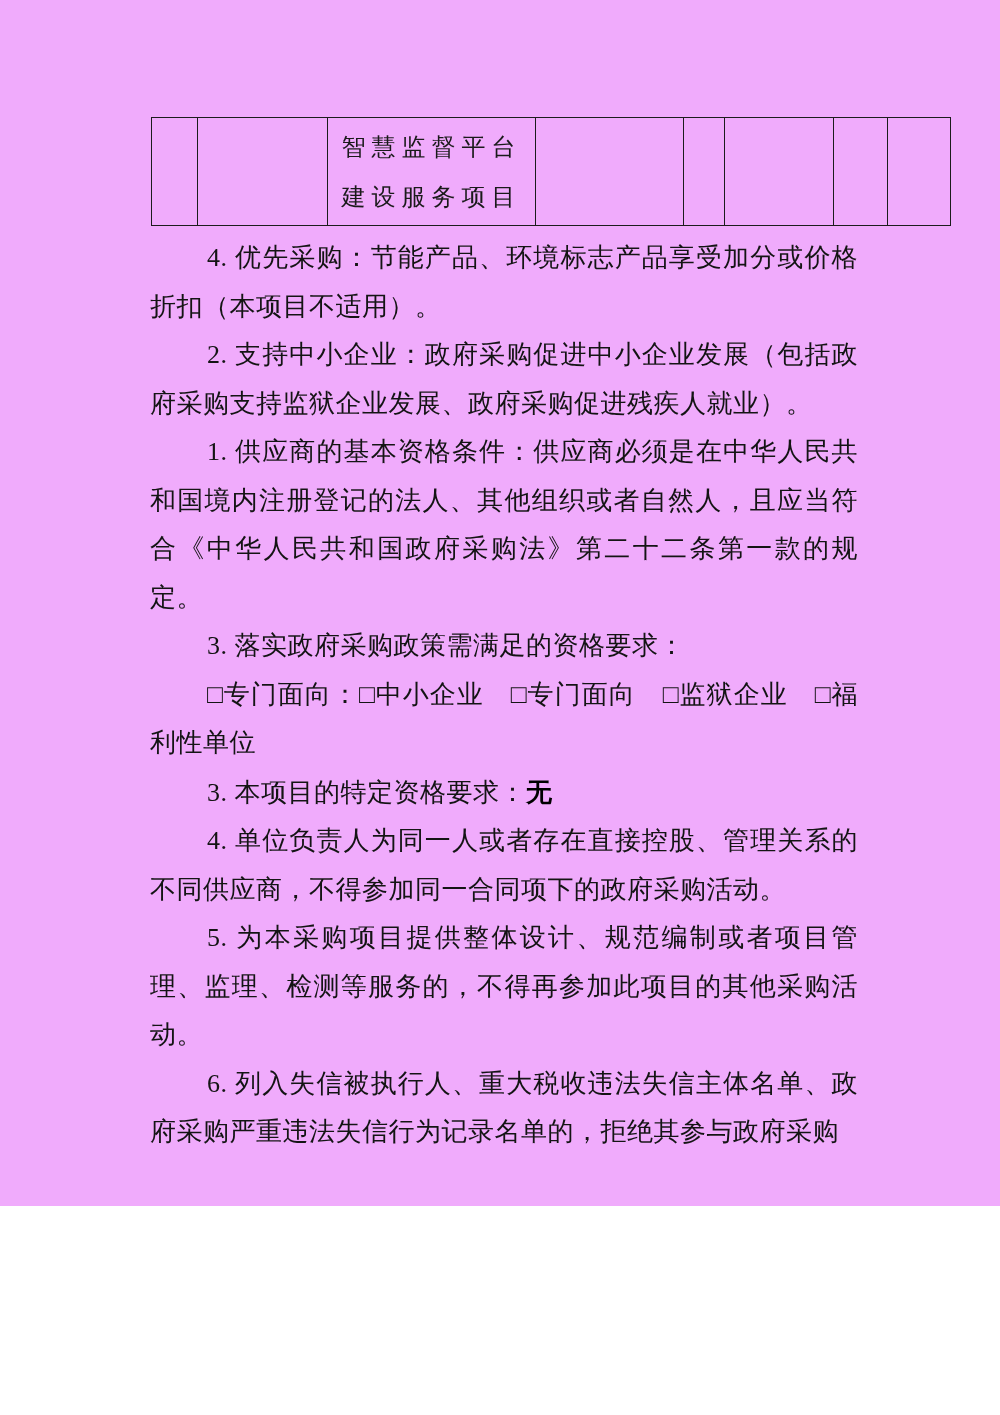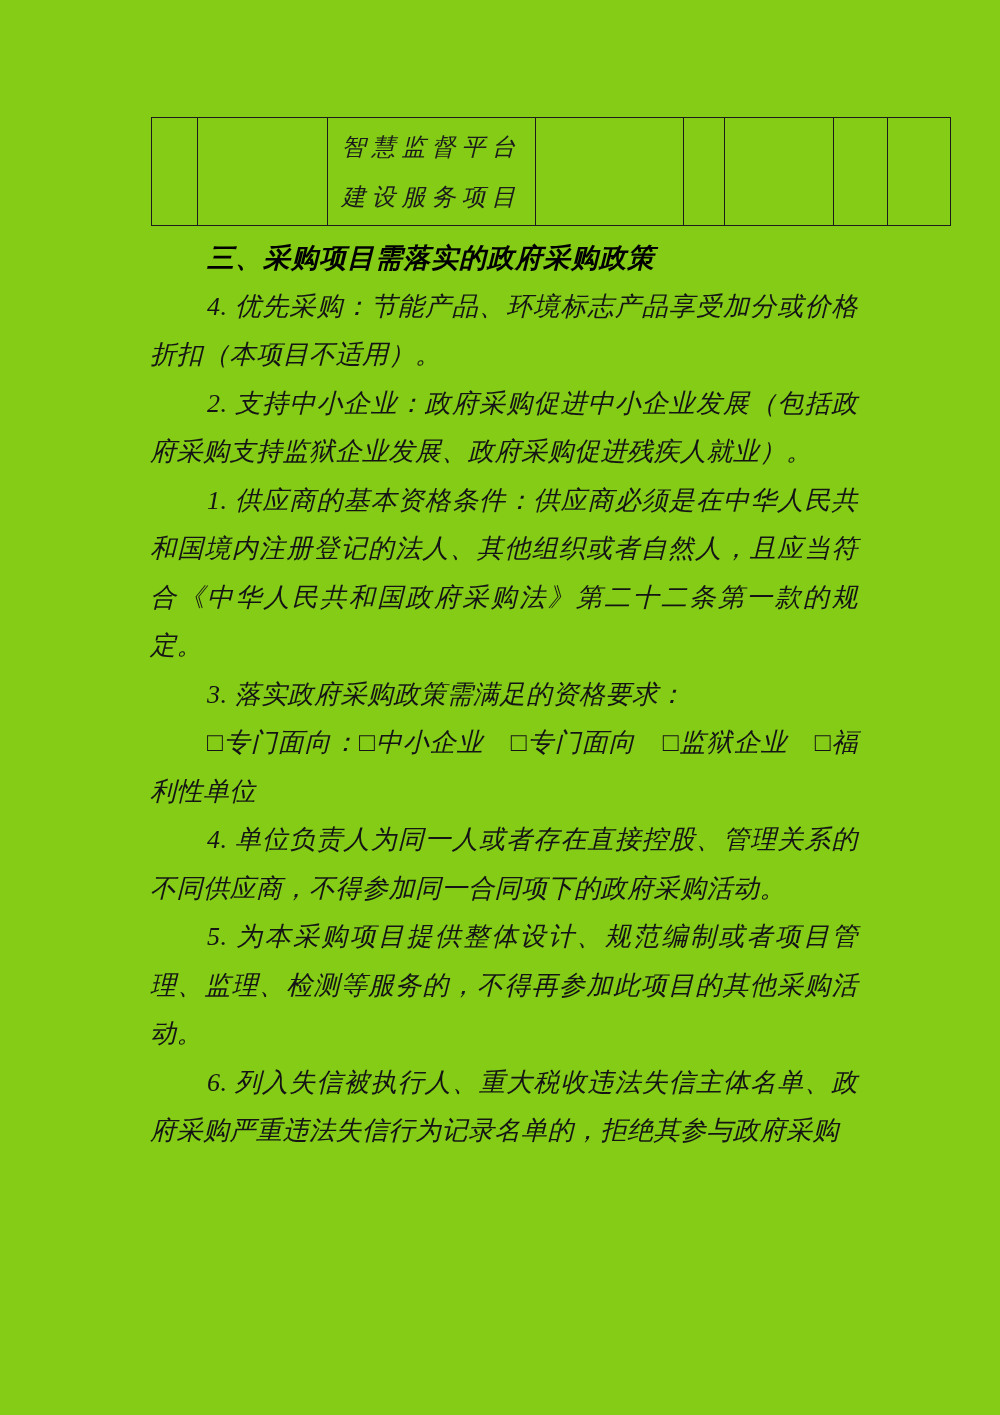--- a/index.html
+++ b/index.html
@@ -3,26 +3,25 @@
 <meta charset="utf-8">
 <style>
   html, body {
     margin: 0;
     padding: 0;
     background: #ffffff;
   }
   .page {
     position: relative;
     width: 1000px;
-    height: 1415px;
-    background: #84cc16;
+    height: 1206px;
+    background: #f0abfc;
     color: #000000;
     font-family: "Liberation Serif", serif;
     overflow: hidden;
-    font-style: italic;
   }
   
   table.toptable {
     position: absolute;
     top: 117px;
     left: 151px;
     width: 799px;
     border-collapse: collapse;
     table-layout: fixed;
   }
@@ -96,25 +95,25 @@
         <td></td>
         <td></td>
         <td></td>
         <td></td>
         <td></td>
       </tr>
     </tbody>
   </table>
 
   <div class="content">
-    <p class="h">三、采购项目需落实的政府采购政策</p>
     <p>4. 优先采购：节能产品、环境标志产品享受加分或价格折扣（本项目不适用）。</p>
     <p>2. 支持中小企业：政府采购促进中小企业发展（包括政府采购支持监狱企业发展、政府采购促进残疾人就业）。</p>
 
     <p>1. 供应商的基本资格条件：供应商必须是在中华人民共和国境内注册登记的法人、其他组织或者自然人，且应当符合《中华人民共和国政府采购法》第二十二条第一款的规定。</p>
     <p>3. 落实政府采购政策需满足的资格要求：</p>
     <p>□专门面向：□中小企业　□专门面向　□监狱企业　□福利性单位</p>
+    <p><span>3. 本项目的特定资格要求：</span><span class="bold-val">无</span></p>
     <p>4. 单位负责人为同一人或者存在直接控股、管理关系的不同供应商，不得参加同一合同项下的政府采购活动。</p>
     <p>5. 为本采购项目提供整体设计、规范编制或者项目管理、监理、检测等服务的，不得再参加此项目的其他采购活动。</p>
     <p>6. 列入失信被执行人、重大税收违法失信主体名单、政府采购严重违法失信行为记录名单的，拒绝其参与政府采购</p>
   </div>
 
 </div>
 
 </body></html>

